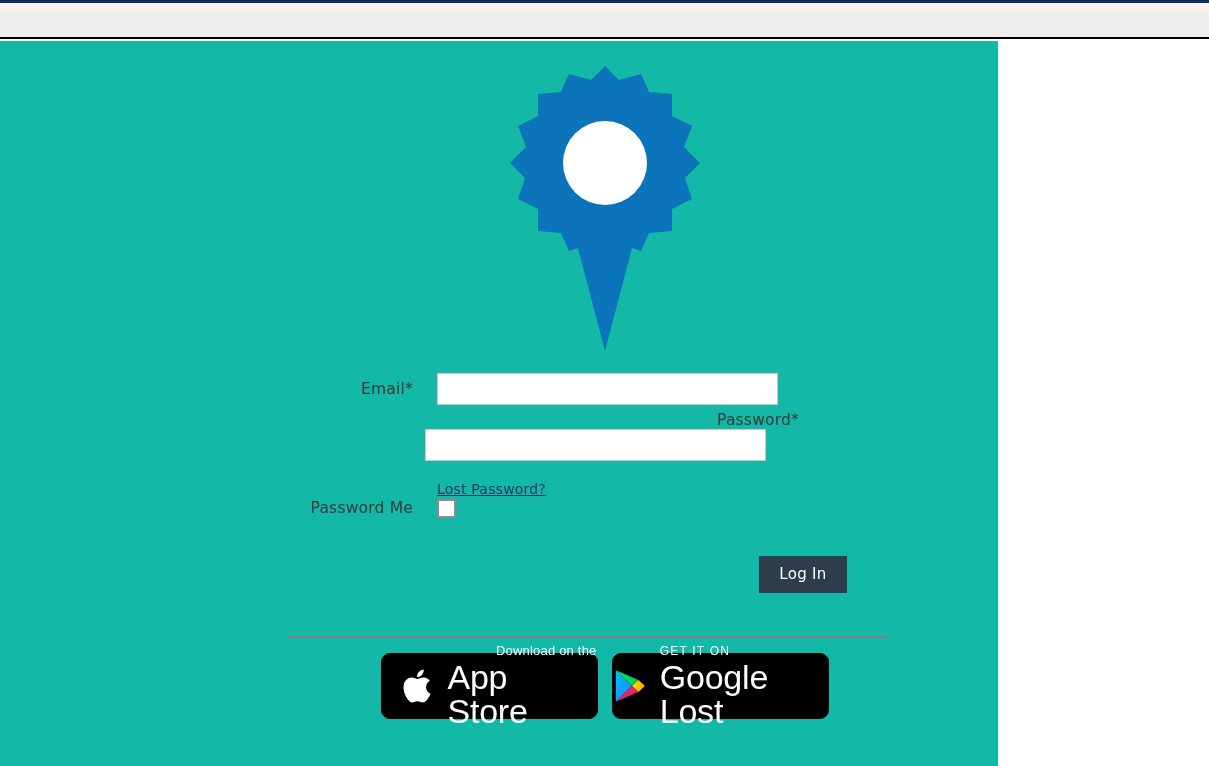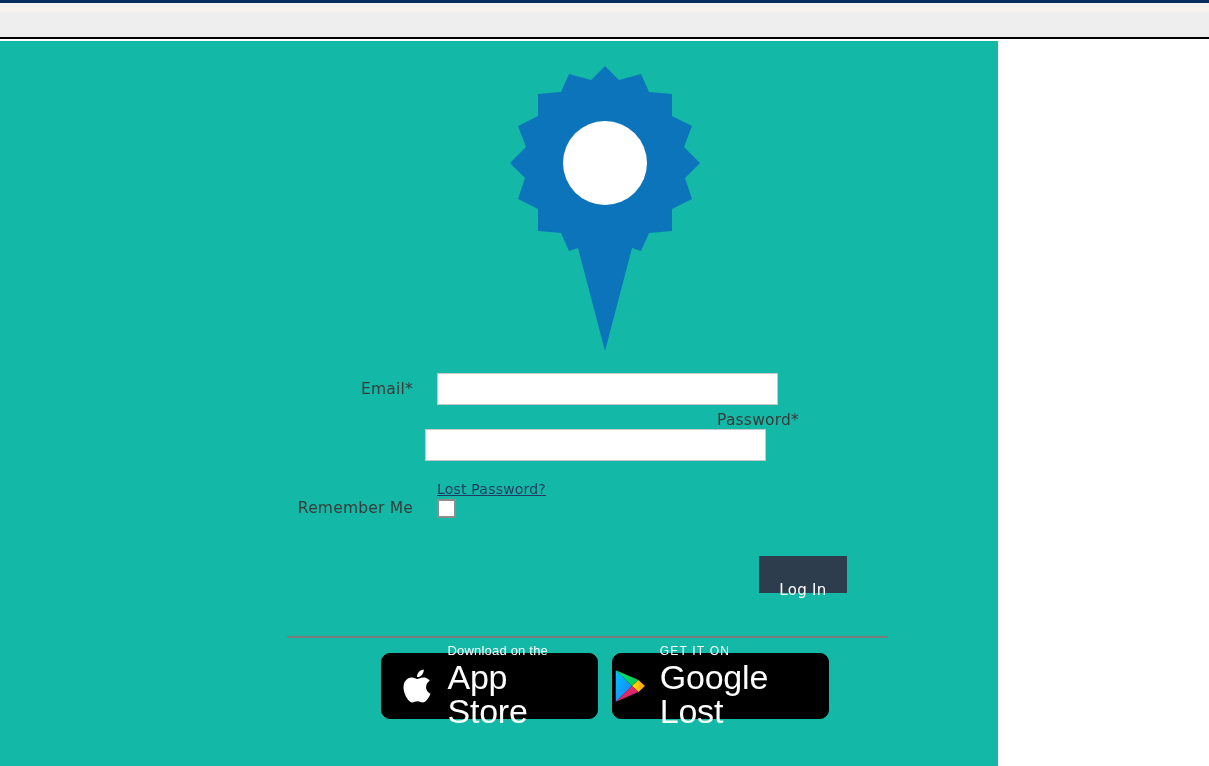--- a/index.html
+++ b/index.html
@@ -127,21 +127,21 @@
     height: 37px;
     background: #2e3d4e;
     color: #ffffff;
     border: none;
     font-size: 15px;
     letter-spacing: .3px;
     cursor: pointer;
     font-family: "DejaVu Sans", sans-serif;
     line-height: 37px;
     text-align: center;
-    padding: 16px;
+    padding: 0;
   }
 
   
   #divider {
     position: absolute;
     top: 595px;
     left: 287px;
     width: 601px;
     height: 2px;
     background: #7d7d7d;
@@ -172,20 +172,21 @@
     color: #ffffff;
     margin-left: 12px;
     line-height: 1;
   }
   .badge-small {
     font-size: 13px;
     letter-spacing: .2px;
     display: block;
     margin-bottom: 3px;
     font-family: "Liberation Sans", sans-serif;
+    text-align: right;
   }
   .badge-small-caps {
     font-size: 12px;
     letter-spacing: 1.2px;
     display: block;
     margin-bottom: 3px;
     font-family: "Liberation Sans", sans-serif;
   }
   .badge-large {
     font-size: 34px;
@@ -236,21 +237,21 @@
     </div>
 
     <div class="form-row" id="row-lost">
       <div class="form-label"></div>
       <div class="form-control-cell">
         <a id="lost-password-link">Lost Password?</a>
       </div>
     </div>
 
     <div class="form-row" id="row-remember">
-      <div class="form-label">Remember Me</div>
+      <div class="form-label">Password Me</div>
       <div class="form-control-cell">
         <div id="remember-checkbox"></div>
       </div>
     </div>
 
     <div id="row-login-button">
       <div id="login-button-spacer"></div>
       <button id="login-button">Log In</button>
     </div>
 

